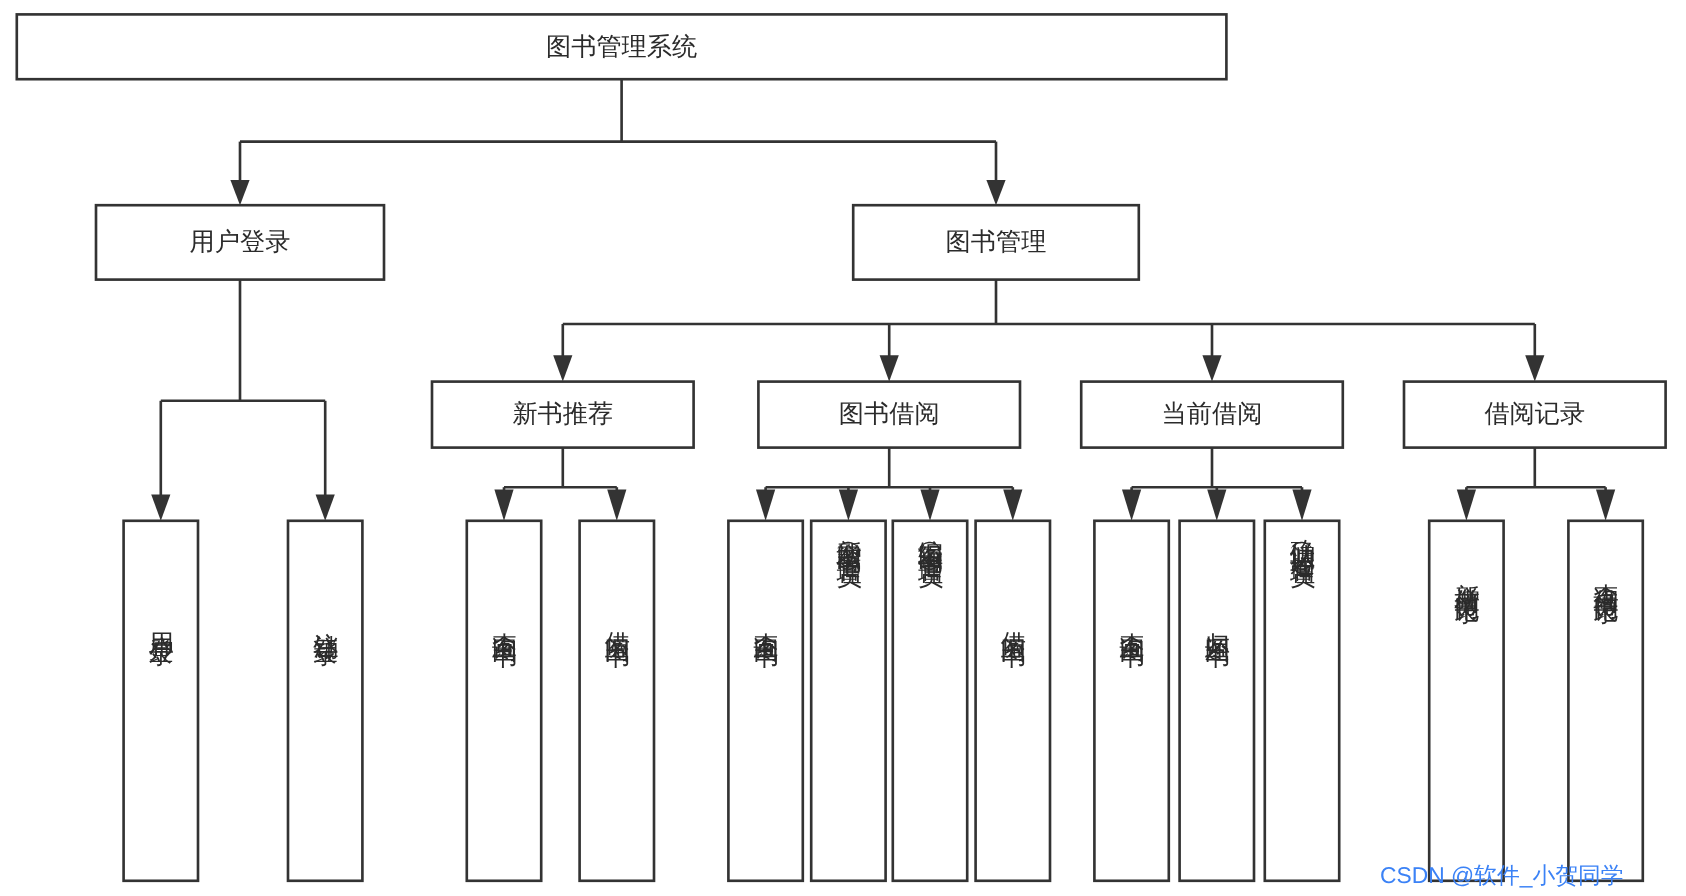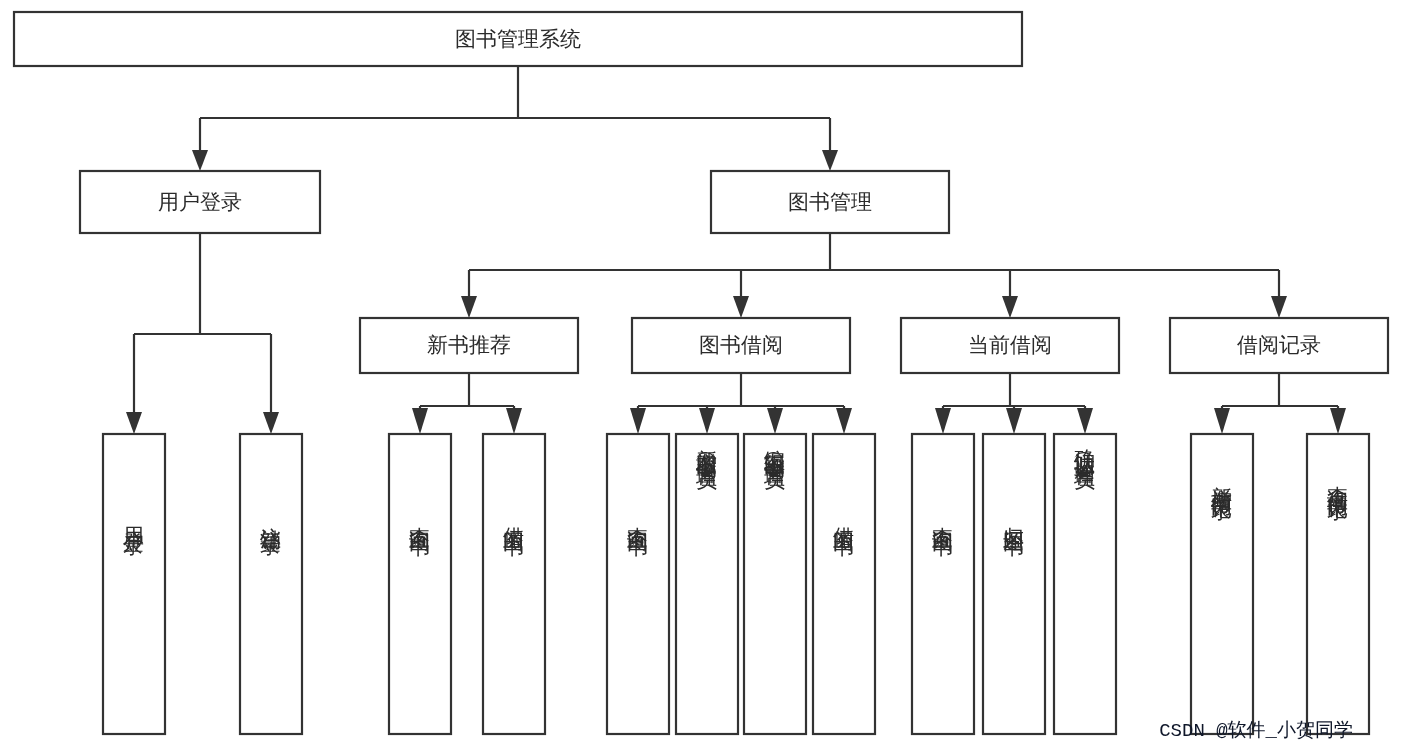--- a/index.html
+++ b/index.html
@@ -55,23 +55,23 @@
     font-size: 21px;
     text-anchor: middle;
     writing-mode: vertical-rl;
     glyph-orientation-vertical: 0;
     letter-spacing: 3px;
   }
   .watermark {
     position: absolute;
     right: 8px;
     bottom: 4px;
-    font-family: Liberation Mono, monospace;
+    font-family: Liberation Sans, sans-serif;
     font-size: 19px;
-    color: #0f172a;
+    color: #3b82f6;
     white-space: nowrap;
     pointer-events: none;
     user-select: none;
   }
 </style>
 </head>
 <body>
 
 <div id="diagram-root">
 

